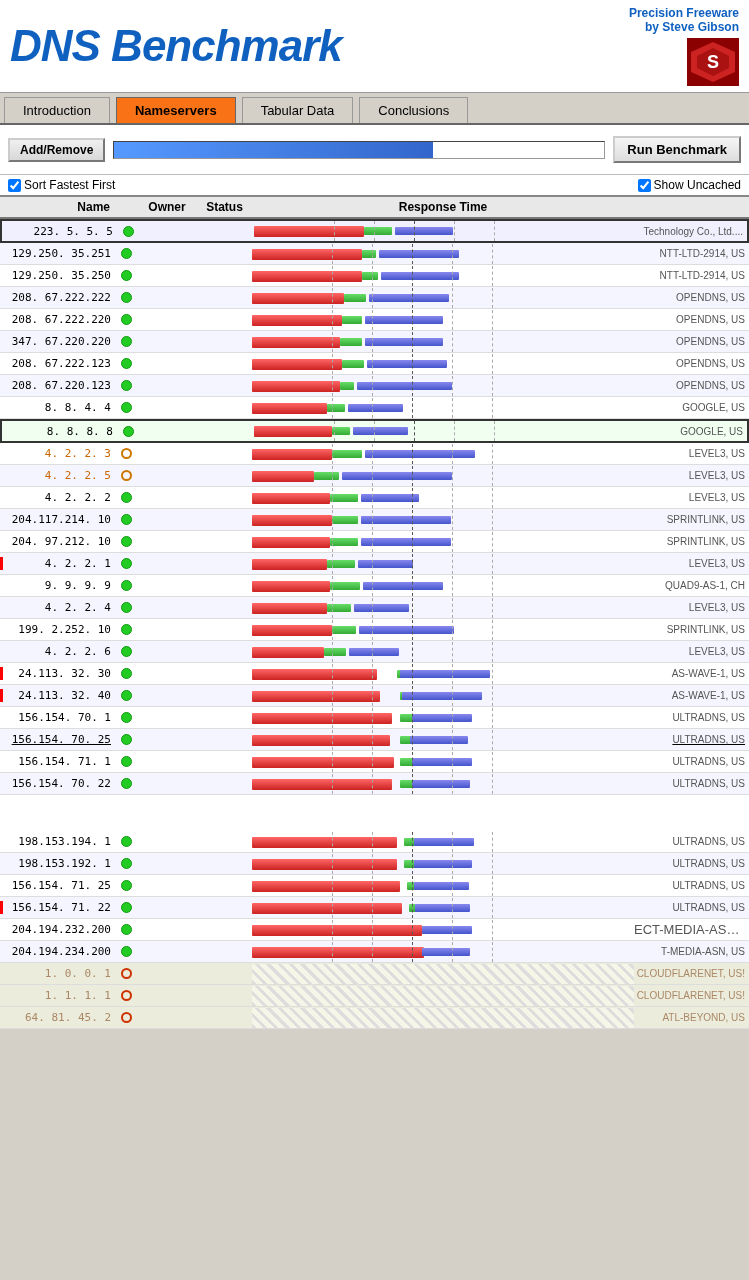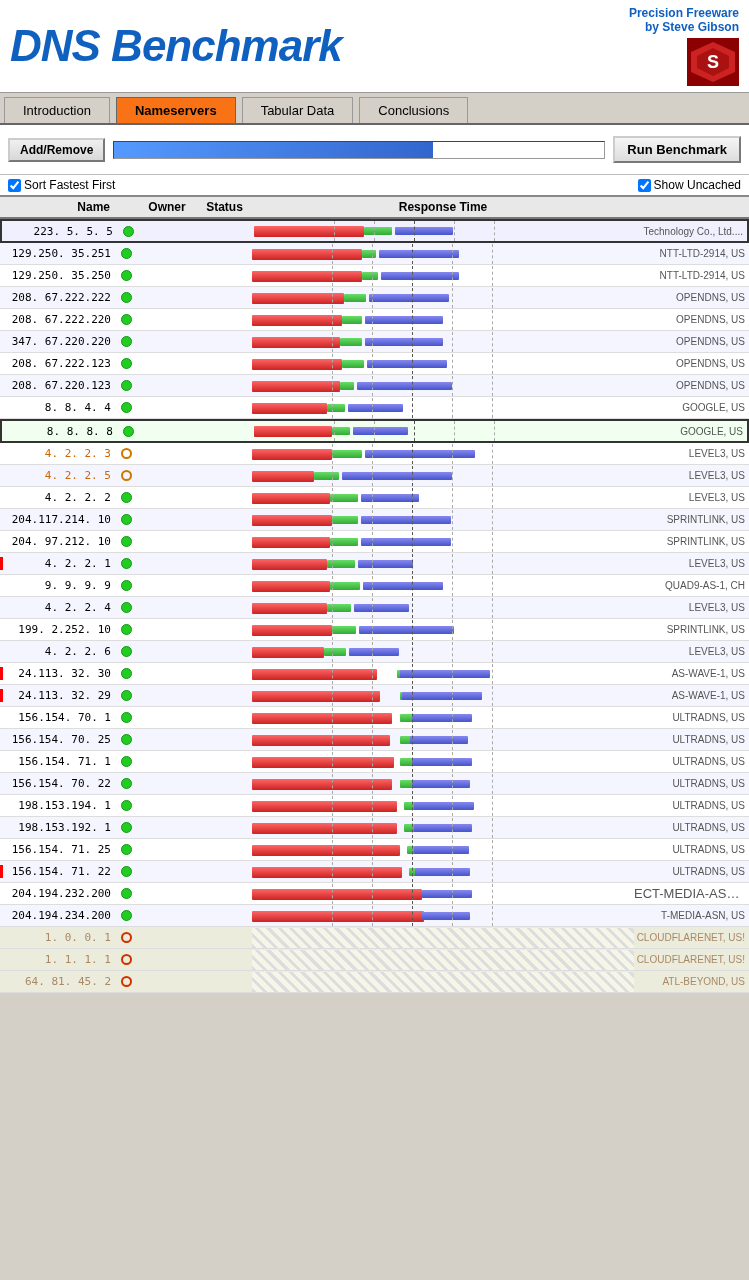--- a/index.html
+++ b/index.html
@@ -498,21 +498,21 @@
           <div style="position: absolute; left: 80px; top: 0px; width: 1px; height: 100%; border-left: 1px dashed rgb(170, 170, 170);"></div>
           <div style="position: absolute; left: 120px; top: 0px; width: 1px; height: 100%; border-left: 1px dashed rgb(170, 170, 170);"></div>
           <div style="position: absolute; left: 160px; top: 0px; width: 1px; height: 100%; border-left: 1px dashed rgb(170, 170, 170);"></div>
           <div style="position: absolute; left: 200px; top: 0px; width: 1px; height: 100%; border-left: 1px dashed rgb(170, 170, 170);"></div>
           <div style="position: absolute; left: 240px; top: 0px; width: 1px; height: 100%; border-left: 1px dashed rgb(170, 170, 170);"></div>
           <div style="position: absolute; left: 160px; top: 0px; width: 1px; height: 100%; border-left: 1px dashed rgb(85, 85, 85);"></div>
         </div>
         <div style="font-size: 10px; color: rgb(85, 85, 85); text-align: right; padding-right: 4px; white-space: nowrap; overflow: hidden; text-overflow: ellipsis;">AS-WAVE-1, US</div>
       </div>
       <div style="display: grid; grid-template-columns: 115px 22px 60px 55px 1fr 115px; align-items: center; min-height: 22px; border-bottom: 1px solid rgb(221, 221, 221); background: rgb(245, 245, 255);">
-        <div style="text-align: right; padding-right: 4px; font-size: 11px; font-family: monospace; white-space: nowrap; color: rgb(0, 0, 0); border-left: 3px solid red;">24.113. 32. 29</div>
+        <div style="text-align: right; padding-right: 4px; font-size: 11px; font-family: monospace; white-space: nowrap; color: rgb(0, 0, 0); border-left: 3px solid red;">24.113. 32. 40</div>
         <div style="display: flex; align-items: center; justify-content: center;">
           <div style="width: 11px; height: 11px; border-radius: 50%; background: rgb(34, 204, 34); border: 1.5px solid rgb(17, 153, 17);"></div>
         </div>
         <div></div>
         <div></div>
         <div style="position: relative; height: 20px; overflow: hidden;">
           <div style="position: absolute; left: 0px; top: 5px; height: 11px; width: 128px; background: linear-gradient(rgb(255, 102, 102), rgb(204, 34, 34)); border-radius: 1px;"></div>
           <div style="position: absolute; left: 148px; top: 6px; height: 8px; width: 35px; background: linear-gradient(rgb(102, 221, 102), rgb(51, 170, 51)); border-radius: 1px;"></div>
           <div style="position: absolute; left: 150px; top: 6px; height: 8px; width: 80px; background: linear-gradient(rgb(136, 136, 238), rgb(68, 85, 204)); border-radius: 1px;"></div>
           <div style="position: absolute; left: 80px; top: 0px; width: 1px; height: 100%; border-left: 1px dashed rgb(170, 170, 170);"></div>
@@ -537,21 +537,21 @@
           <div style="position: absolute; left: 160px; top: 6px; height: 8px; width: 60px; background: linear-gradient(rgb(136, 136, 238), rgb(68, 85, 204)); border-radius: 1px;"></div>
           <div style="position: absolute; left: 80px; top: 0px; width: 1px; height: 100%; border-left: 1px dashed rgb(170, 170, 170);"></div>
           <div style="position: absolute; left: 120px; top: 0px; width: 1px; height: 100%; border-left: 1px dashed rgb(170, 170, 170);"></div>
           <div style="position: absolute; left: 160px; top: 0px; width: 1px; height: 100%; border-left: 1px dashed rgb(170, 170, 170);"></div>
           <div style="position: absolute; left: 200px; top: 0px; width: 1px; height: 100%; border-left: 1px dashed rgb(170, 170, 170);"></div>
           <div style="position: absolute; left: 240px; top: 0px; width: 1px; height: 100%; border-left: 1px dashed rgb(170, 170, 170);"></div>
           <div style="position: absolute; left: 160px; top: 0px; width: 1px; height: 100%; border-left: 1px dashed rgb(85, 85, 85);"></div>
         </div>
         <div style="font-size: 10px; color: rgb(85, 85, 85); text-align: right; padding-right: 4px; white-space: nowrap; overflow: hidden; text-overflow: ellipsis;">ULTRADNS, US</div>
       </div>
-      <div style="display: grid; grid-template-columns: 115px 22px 60px 55px 1fr 115px; align-items: center; min-height: 22px; border-bottom: 1px solid rgb(221, 221, 221); background: rgb(245, 245, 255);">
+      <div style="display: grid; grid-template-columns: 115px 22px 60px 55px 1fr 115px; align-items: center; min-height: 22px; border-bottom: 1px solid rgb(221, 221, 221); background: rgb(245, 245, 255); text-decoration: underline;">
         <div style="text-align: right; padding-right: 4px; font-size: 11px; font-family: monospace; white-space: nowrap; color: rgb(0, 0, 0);">156.154. 70. 25</div>
         <div style="display: flex; align-items: center; justify-content: center;">
           <div style="width: 11px; height: 11px; border-radius: 50%; background: rgb(34, 204, 34); border: 1.5px solid rgb(17, 153, 17);"></div>
         </div>
         <div></div>
         <div></div>
         <div style="position: relative; height: 20px; overflow: hidden;">
           <div style="position: absolute; left: 0px; top: 5px; height: 11px; width: 138px; background: linear-gradient(rgb(255, 102, 102), rgb(204, 34, 34)); border-radius: 1px;"></div>
           <div style="position: absolute; left: 148px; top: 6px; height: 8px; width: 34px; background: linear-gradient(rgb(102, 221, 102), rgb(51, 170, 51)); border-radius: 1px;"></div>
           <div style="position: absolute; left: 158px; top: 6px; height: 8px; width: 58px; background: linear-gradient(rgb(136, 136, 238), rgb(68, 85, 204)); border-radius: 1px;"></div>
@@ -597,21 +597,21 @@
           <div style="position: absolute; left: 160px; top: 6px; height: 8px; width: 58px; background: linear-gradient(rgb(136, 136, 238), rgb(68, 85, 204)); border-radius: 1px;"></div>
           <div style="position: absolute; left: 80px; top: 0px; width: 1px; height: 100%; border-left: 1px dashed rgb(170, 170, 170);"></div>
           <div style="position: absolute; left: 120px; top: 0px; width: 1px; height: 100%; border-left: 1px dashed rgb(170, 170, 170);"></div>
           <div style="position: absolute; left: 160px; top: 0px; width: 1px; height: 100%; border-left: 1px dashed rgb(170, 170, 170);"></div>
           <div style="position: absolute; left: 200px; top: 0px; width: 1px; height: 100%; border-left: 1px dashed rgb(170, 170, 170);"></div>
           <div style="position: absolute; left: 240px; top: 0px; width: 1px; height: 100%; border-left: 1px dashed rgb(170, 170, 170);"></div>
           <div style="position: absolute; left: 160px; top: 0px; width: 1px; height: 100%; border-left: 1px dashed rgb(85, 85, 85);"></div>
         </div>
         <div style="font-size: 10px; color: rgb(85, 85, 85); text-align: right; padding-right: 4px; white-space: nowrap; overflow: hidden; text-overflow: ellipsis;">ULTRADNS, US</div>
       </div>
-      <div style="display: grid; grid-template-columns: 115px 22px 60px 55px 1fr 115px; align-items: center; min-height: 22px; border-bottom: 1px solid rgb(221, 221, 221); background: rgb(255, 255, 255);">
+      <div style="display: grid; grid-template-columns: 115px 22px 60px 55px 1fr 115px; align-items: center; min-height: 22px; border-bottom: 1px solid rgb(221, 221, 221); background: rgb(255, 255, 255); margin-top: 36px;">
         <div style="text-align: right; padding-right: 4px; font-size: 11px; font-family: monospace; white-space: nowrap; color: rgb(0, 0, 0);">198.153.194.  1</div>
         <div style="display: flex; align-items: center; justify-content: center;">
           <div style="width: 11px; height: 11px; border-radius: 50%; background: rgb(34, 204, 34); border: 1.5px solid rgb(17, 153, 17);"></div>
         </div>
         <div></div>
         <div></div>
         <div style="position: relative; height: 20px; overflow: hidden;">
           <div style="position: absolute; left: 0px; top: 5px; height: 11px; width: 145px; background: linear-gradient(rgb(255, 102, 102), rgb(204, 34, 34)); border-radius: 1px;"></div>
           <div style="position: absolute; left: 152px; top: 6px; height: 8px; width: 28px; background: linear-gradient(rgb(102, 221, 102), rgb(51, 170, 51)); border-radius: 1px;"></div>
           <div style="position: absolute; left: 162px; top: 6px; height: 8px; width: 60px; background: linear-gradient(rgb(136, 136, 238), rgb(68, 85, 204)); border-radius: 1px;"></div>

